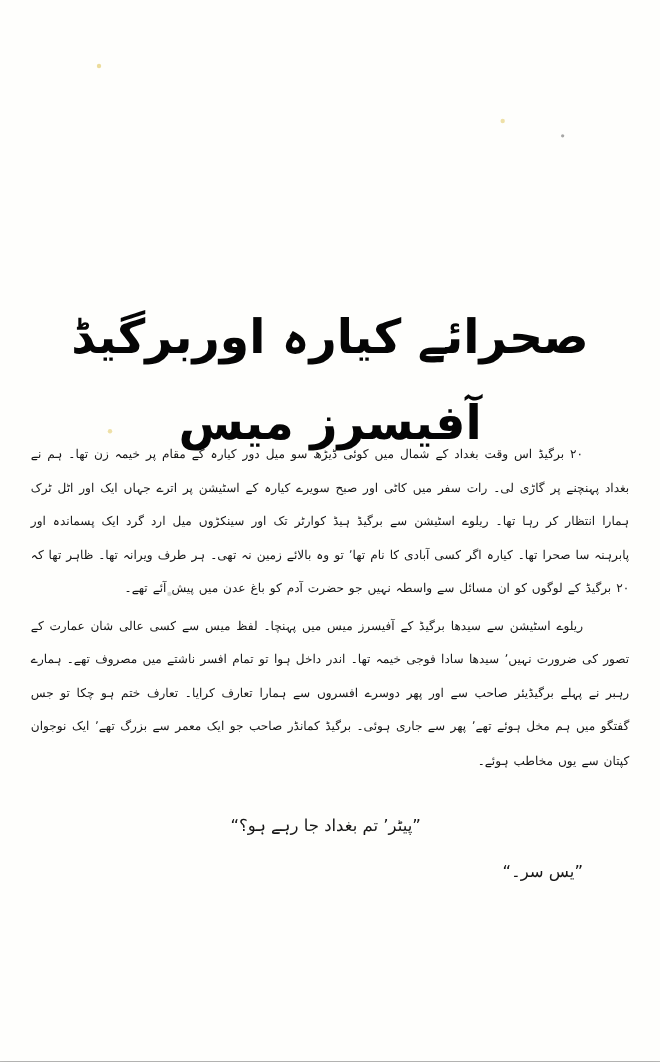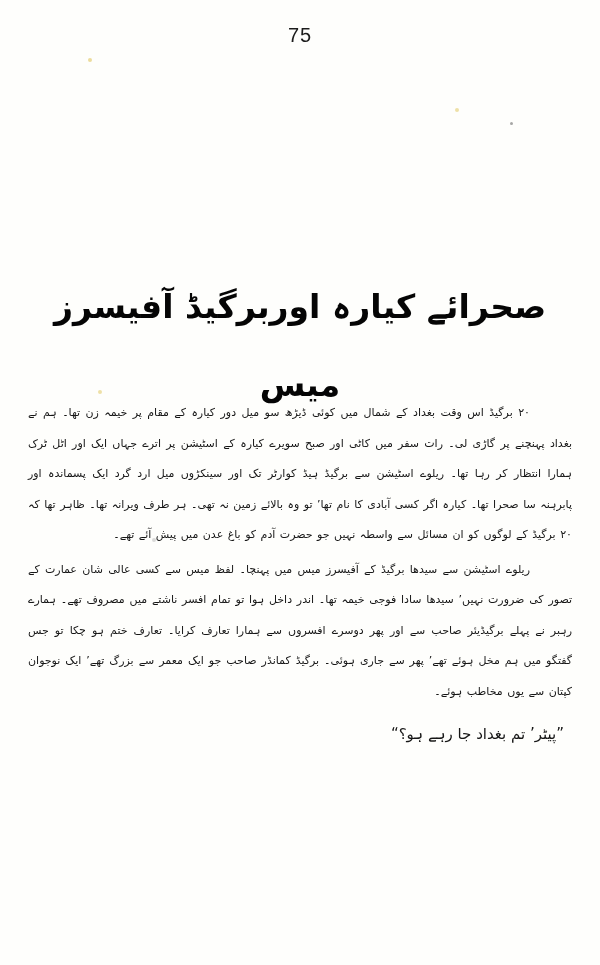--- a/index.html
+++ b/index.html
@@ -16,21 +16,21 @@
     position:absolute; top:24px; left:0; right:0;
     text-align:center;
     font-family:"Liberation Sans", sans-serif;
     font-size:20px; letter-spacing:1px;
     color:#1c1c1c;
   }
   .chapter-title {
     position:absolute; top:268px; left:30px; right:30px;
     direction:rtl; unicode-bidi:isolate;
     text-align:center;
-    font-size:33px; font-weight:700;
+    font-size:43px; font-weight:700;
     color:#050505;
     line-height:78px;
   }
   .text-column {
     position:absolute; top:398px; left:28px; right:28px;
     direction:rtl; unicode-bidi:isolate;
     color:#161616;
   }
   .para {
     text-align:justify;
@@ -40,47 +40,47 @@
     margin:0 0 4px 0;
     word-spacing:1px;
   }
   .dialogue-line {
     direction:rtl;
     text-align:right;
     font-size:15px;
     line-height:30px;
     color:#161616;
   }
-  .dialogue-1 { margin-top:12px; padding-right:8px; }
+  .dialogue-1 { margin-top:28px; padding-right:8px;text-align:center; }
   .dialogue-2 { margin-top:12px; padding-right:42px; }
   
   .speck {
     position:absolute; border-radius:50%;
     pointer-events:none;
   }
   .speck-a { left:88px;  top:58px;  width:4px; height:4px; background:rgba(214,180,40,.45); }
   .speck-b { left:455px; top:108px; width:4px; height:4px; background:rgba(214,180,40,.40); }
   .speck-c { left:510px; top:122px; width:3px; height:3px; background:rgba(60,60,60,.45); }
   .speck-d { left:98px;  top:390px; width:4px; height:4px; background:rgba(214,180,40,.40); }
   .speck-e { left:152px; top:538px; width:4px; height:4px; background:rgba(150,150,150,.35); }
 </style>
 </head>
 <body>
 
 <div class="page">
 
-  <div class="page-number">75</div>
 
   <div class="chapter-title">صحرائے کیارہ اوربرگیڈ آفیسرز میس</div>
 
   <div class="text-column">
     <p class="para">۲۰ برگیڈ اس وقت بغداد کے شمال میں کوئی ڈیڑھ سو میل دور کیارہ کے مقام پر خیمہ زن تھا۔ ہم نے بغداد پہنچنے پر گاڑی لی۔ رات سفر میں کاٹی اور صبح سویرے کیارہ کے اسٹیشن پر اترے جہاں ایک اور اٹل ٹرک ہمارا انتظار کر رہا تھا۔ ریلوے اسٹیشن سے برگیڈ ہیڈ کوارٹر تک اور سینکڑوں میل ارد گرد ایک پسماندہ اور پابرہنہ سا صحرا تھا۔ کیارہ اگر کسی آبادی کا نام تھا’ تو وہ بالائے زمین نہ تھی۔ ہر طرف ویرانہ تھا۔ ظاہر تھا کہ ۲۰ برگیڈ کے لوگوں کو ان مسائل سے واسطہ نہیں جو حضرت آدم کو باغ عدن میں پیش آئے تھے۔</p>
     <p class="para">ریلوے اسٹیشن سے سیدھا برگیڈ کے آفیسرز میس میں پہنچا۔ لفظ میس سے کسی عالی شان عمارت کے تصور کی ضرورت نہیں’ سیدھا سادا فوجی خیمہ تھا۔ اندر داخل ہوا تو تمام افسر ناشتے میں مصروف تھے۔ ہمارے رہبر نے پہلے برگیڈیئر صاحب سے اور پھر دوسرے افسروں سے ہمارا تعارف کرایا۔ تعارف ختم ہو چکا تو جس گفتگو میں ہم مخل ہوئے تھے’ پھر سے جاری ہوئی۔ برگیڈ کمانڈر صاحب جو ایک معمر سے بزرگ تھے’ ایک نوجوان کپتان سے یوں مخاطب ہوئے۔</p>
 
     <div class="dialogue-line dialogue-1">”پیٹر’ تم بغداد جا رہے ہو؟“</div>
+    <div class="dialogue-line dialogue-2">”یس سر۔“</div>
   </div>
 
   <span class="speck speck-a"></span>
   <span class="speck speck-b"></span>
   <span class="speck speck-c"></span>
   <span class="speck speck-d"></span>
   <span class="speck speck-e"></span>
 </div>
 
 </body></html>

